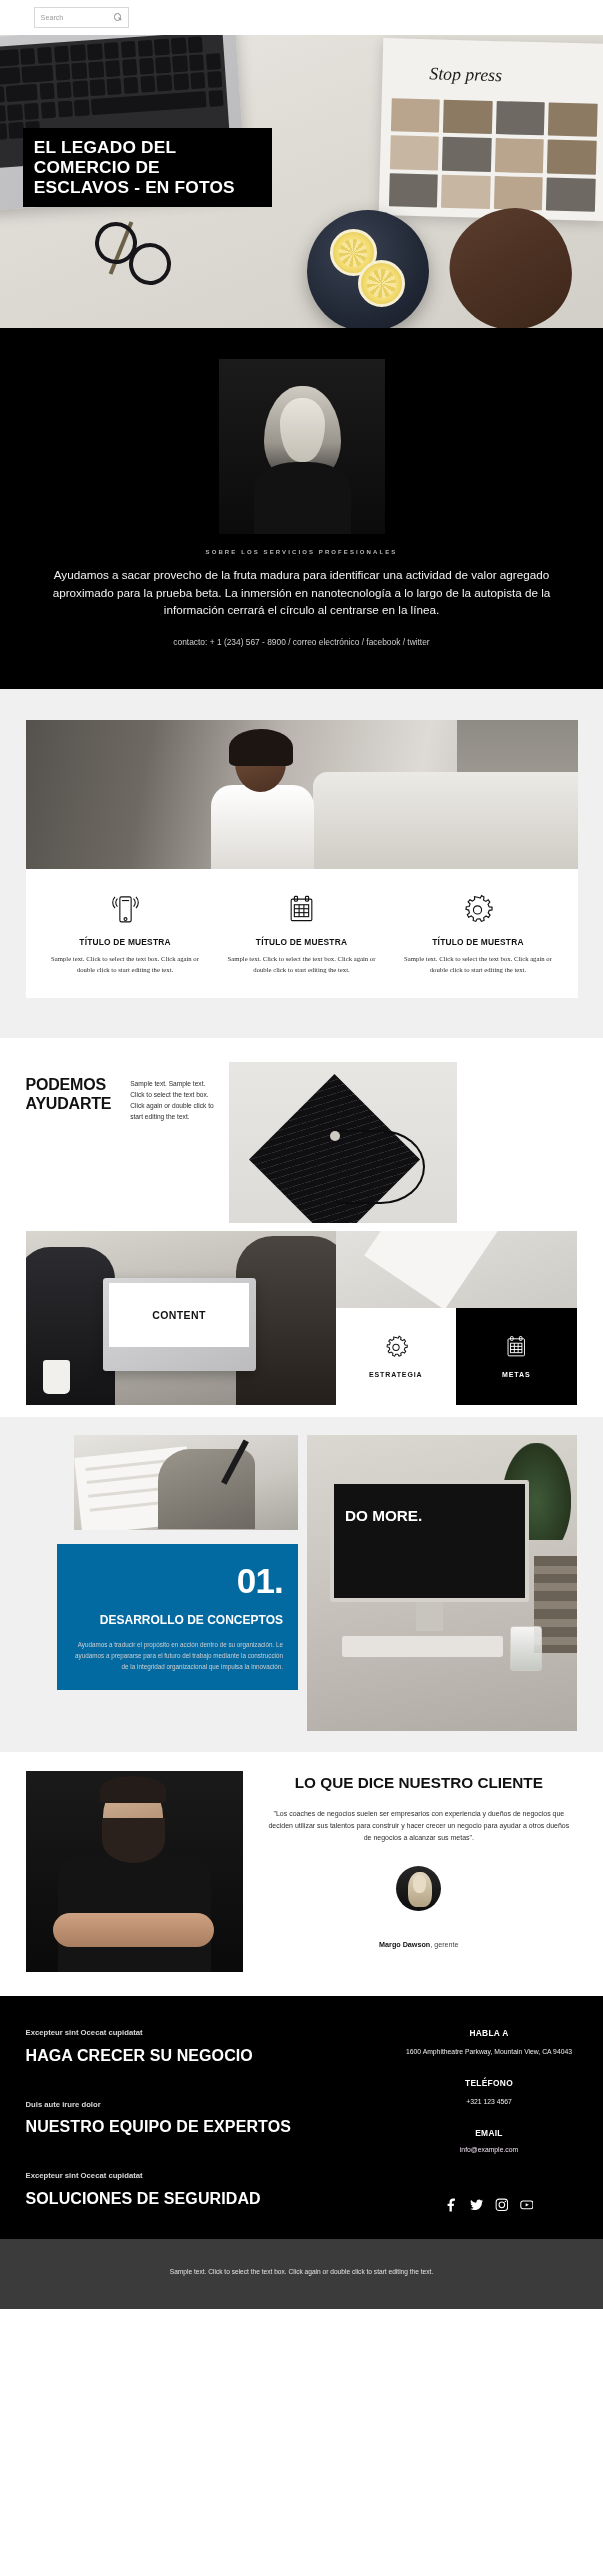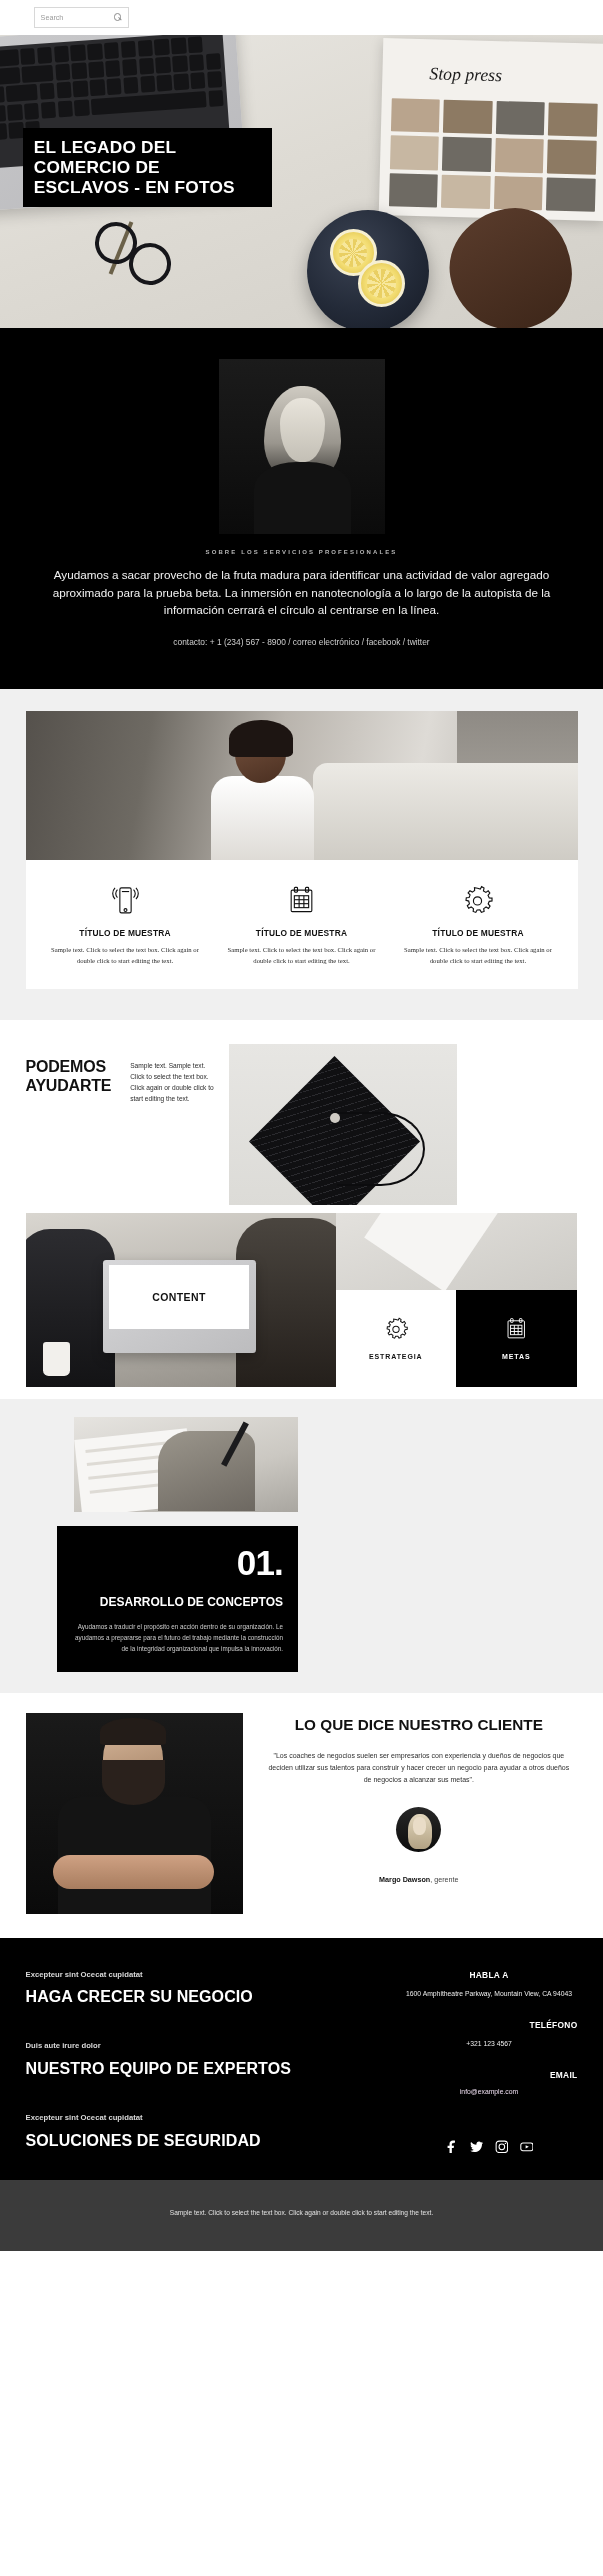--- a/index.html
+++ b/index.html
@@ -141,21 +141,21 @@
   .about-text {
     margin: 11.3px auto 0 auto; width:500px; text-align:center;
     font-size:11.7px; line-height:1.52; color:#f2f2f2; font-weight:300;
   }
   .about-contact {
     margin-top:17.7px; text-align:center; font-size:8.4px; color:#cfcfcf; font-weight:300;
   }
 
   
   .services { background:#f0f0f0; padding: 17.7px 0 27px 0; }
-  .services-inner { width:552px; margin:4px auto; background:#fff; }
+  .services-inner { width:552px; margin:13px auto; background:#fff; }
   .services-photo {
     height:149px; position:relative; overflow:hidden;
     background: linear-gradient(100deg,#55514c 0%, #6e6a63 22%, #b9b4ad 45%, #dedbd6 70%, #a8a49e 100%);
   }
   .services-photo .sofa{ position:absolute; right:0; bottom:0; width:265px; height:97px;
      background: linear-gradient(180deg,#eceae5 0%, #cfccc5 100%); border-radius:14.5px 0 0 0;}
   .services-photo .wall{ position:absolute; right:0; top:0; width:121px; height:149px;
      background: linear-gradient(180deg,#8e8a84 0%, #b3afa8 100%);}
   .services-photo .person{
     position:absolute; left:174px; top:14.5px; width:129px; height:134px;
@@ -232,21 +232,21 @@
   .concept-photo {
     height:95px; margin-left:48px; width:224px; position:relative; overflow:hidden;
     background: linear-gradient(165deg,#e6e4e0 0%, #cbc8c2 60%, #a9a6a0 100%);
   }
   .concept-photo .sheet{ position:absolute; left:4.8px; top:17.7px; width:113px;height:77px;background:#f7f6f4;transform:rotate(-6deg);}
   .concept-photo .sheet i{ display:block; height:3.2px; background:#dedbd5; margin:10.5px 9.7px;}
   .concept-photo .armx{ position:absolute; left:84px; top:14.5px; width:97px;height:80px;border-radius:32px 16px 0 0;
     background: linear-gradient(160deg,#9b968c 0%, #6d6861 100%);}
   .concept-photo .pen{ position:absolute; left:158px; top:3.2px; width:5.6px;height:48px;background:#1b1b1d;transform:rotate(28deg);}
   .concept-box {
-    margin-top:14.5px; margin-left:31px; width:241px; background:#000000; color:#fff;
+    margin-top:14.5px; margin-left:31px; width:241px; background:#0369a1; color:#fff;
     padding:19.3px 14.5px 17.7px 14.5px; text-align:right;
   }
   .concept-num { font-size:35px; font-weight:bold; line-height:1; letter-spacing:-0.8px; }
   .concept-h { font-size:12px; font-weight:bold; line-height:1.2; margin-top:14.5px; }
   .concept-p { font-size:6.3px; line-height:1.72; color:#cfcfcf; margin-top:13px; }
   .concept-right { width:270px; position:relative; }
   .imac-scene {
     height:296px; position:relative; overflow:hidden;
     background: linear-gradient(170deg,#dbd8d2 0%, #c7c3bc 50%, #b0aca5 100%);
   }
@@ -286,35 +286,35 @@
   .testi-h { text-align:center; font-size:15.3px; font-weight:bold; line-height:1.2; color:#111; margin-top:3.2px; }
   .testi-q { text-align:center; font-size:7px; line-height:1.72; color:#2e2e2e; margin-top:16px; padding:0 6.4px; }
   .avatar {
     width:45px;height:45px;border-radius:50%; margin:21px auto 0 auto; overflow:hidden; position:relative;
     background: linear-gradient(180deg,#272727 0%, #0d0d0d 100%);
   }
   .avatar .ahair{ position:absolute; left:11.3px; top:6.4px; width:24px;height:35px;border-radius:46% 46% 34% 34%;
     background: linear-gradient(180deg,#e2d6bd 0%, #b2a283 100%);}
   .avatar .aface{ position:absolute; left:17px; top:9.7px; width:13px;height:17.7px;border-radius:44%;
     background:#e9dcc7;}
-  .testi-name { text-align:center; margin-top:23px; font-size:7.2px; color:#111; }
+  .testi-name { text-align:center; margin-top:29px; font-size:7.2px; color:#111; }
   .testi-name b { font-weight:bold; }
   .testi-name span { color:#444; }
 
   
   .footer { background:#000; color:#fff; padding: 32px 0 27px 0; }
   .footer-inner { width:552px; margin:0 auto; display:flex; }
   .f-left { width:375px; }
   .f-block { margin-bottom:35px; }
   .f-block:last-child { margin-bottom:0; }
   .f-small { font-size:7.7px; color:#d8d8d8; font-weight:700; }
   .f-big { font-size:16px; font-weight:bold; margin-top:9.7px; letter-spacing:0.1px; }
   .f-right { width:177px; text-align:center; }
   .f-r-h { font-size:8.4px; font-weight:bold; letter-spacing:0.3px; margin-top:0; }
-  .f-r-h.sp { margin-top:21px;text-align:right; }
+  .f-r-h.sp { margin-top:21px; }
   .f-r-t { font-size:6.8px; color:#ededed; line-height:1.62; margin-top:8px; font-weight:300; }
   .f-r-mail { font-size:6.8px; color:#efdff1; margin-top:8px; }
   .socials { display:flex; gap:11.3px; justify-content:center; margin-top:45px; }
   .socials i { width:13.7px; height:13.7px; display:inline-block; }
 
   
   .bottombar { background:#3b3b3b; color:#e2e2e2; text-align:center; padding:27px 0 32px 0; }
   .bottombar p { font-size:6.6px; line-height:1.8; }
 </style>
 </head>
@@ -551,20 +551,32 @@
               <i></i>
               <i></i>
             </div>
           <div class="armx"></div>
             <div class="pen"></div>
         </div>
         <div class="concept-box">
           <div class="concept-num">01.</div>
           <div class="concept-h">DESARROLLO DE CONCEPTOS</div>
           <div class="concept-p">Ayudamos a traducir el propósito en acción dentro de su organización. Le ayudamos a prepararse para el futuro del trabajo mediante la construcción de la integridad organizacional que impulsa la innovación.</div>
+        </div>
+      </div>
+      <div class="concept-right">
+        <div class="imac-scene">
+          <div class="plant"></div>
+          <div class="books"></div>
+          <div class="imac">
+            <div class="do">DO MORE.</div>
+          </div>
+          <div class="stand"></div>
+          <div class="kbd"></div>
+          <div class="glass"></div>
         </div>
       </div>
     </div>
   </div>
 
   <div class="testi">
     <div class="testi-inner">
       <div class="testi-photo">
         <div class="mbody"></div>
           <div class="mhead"></div>

